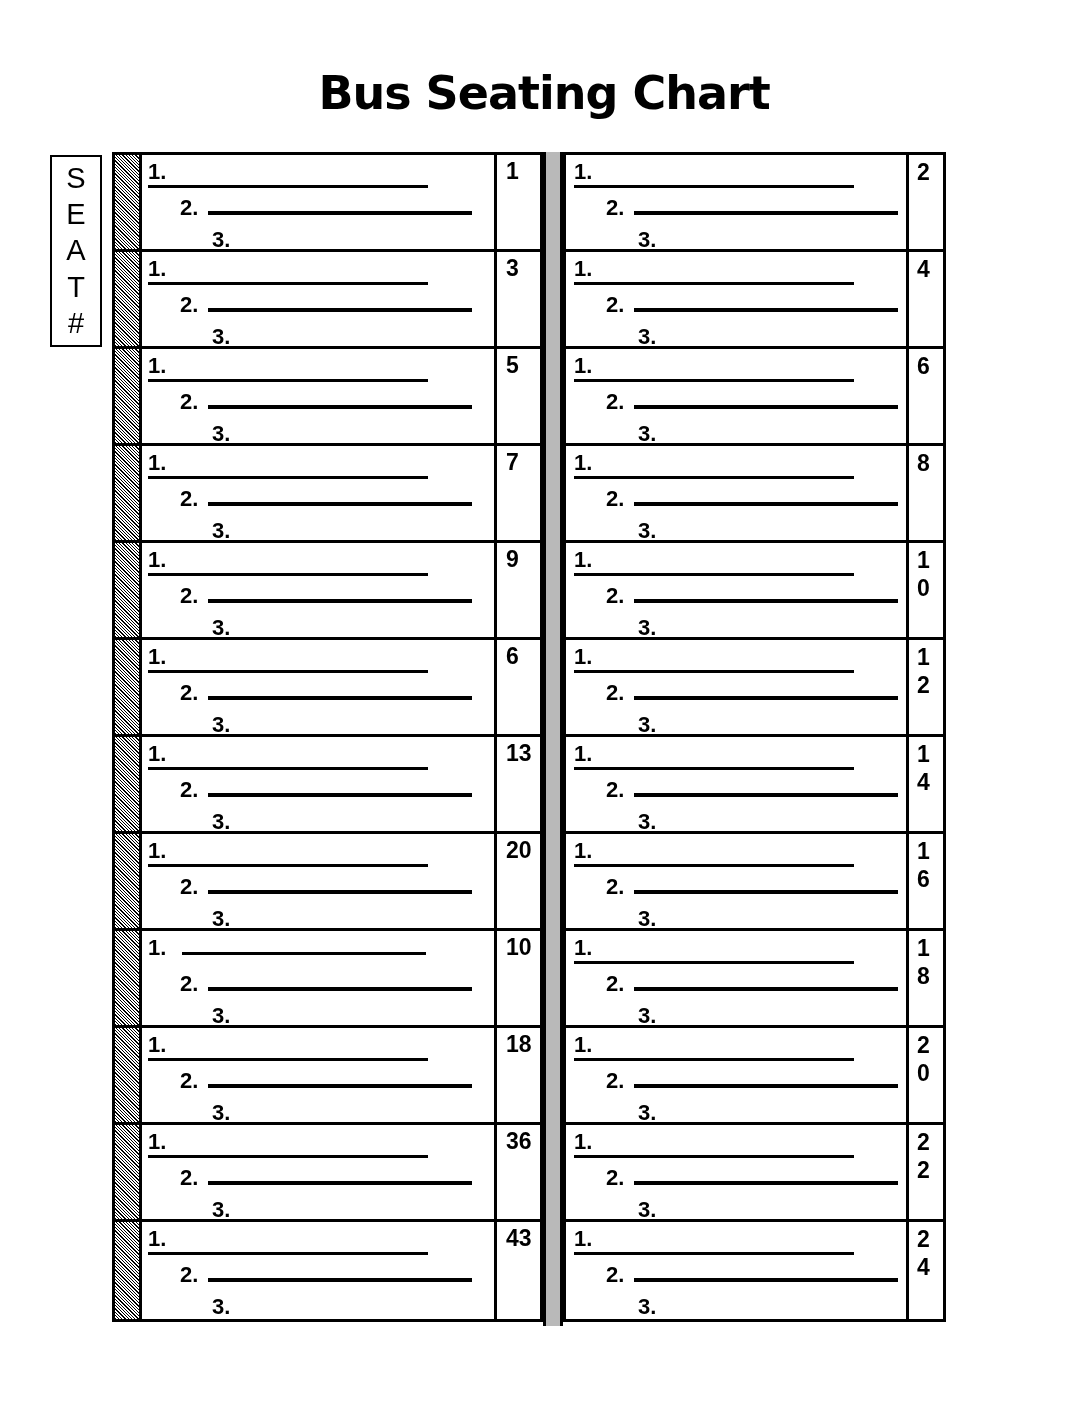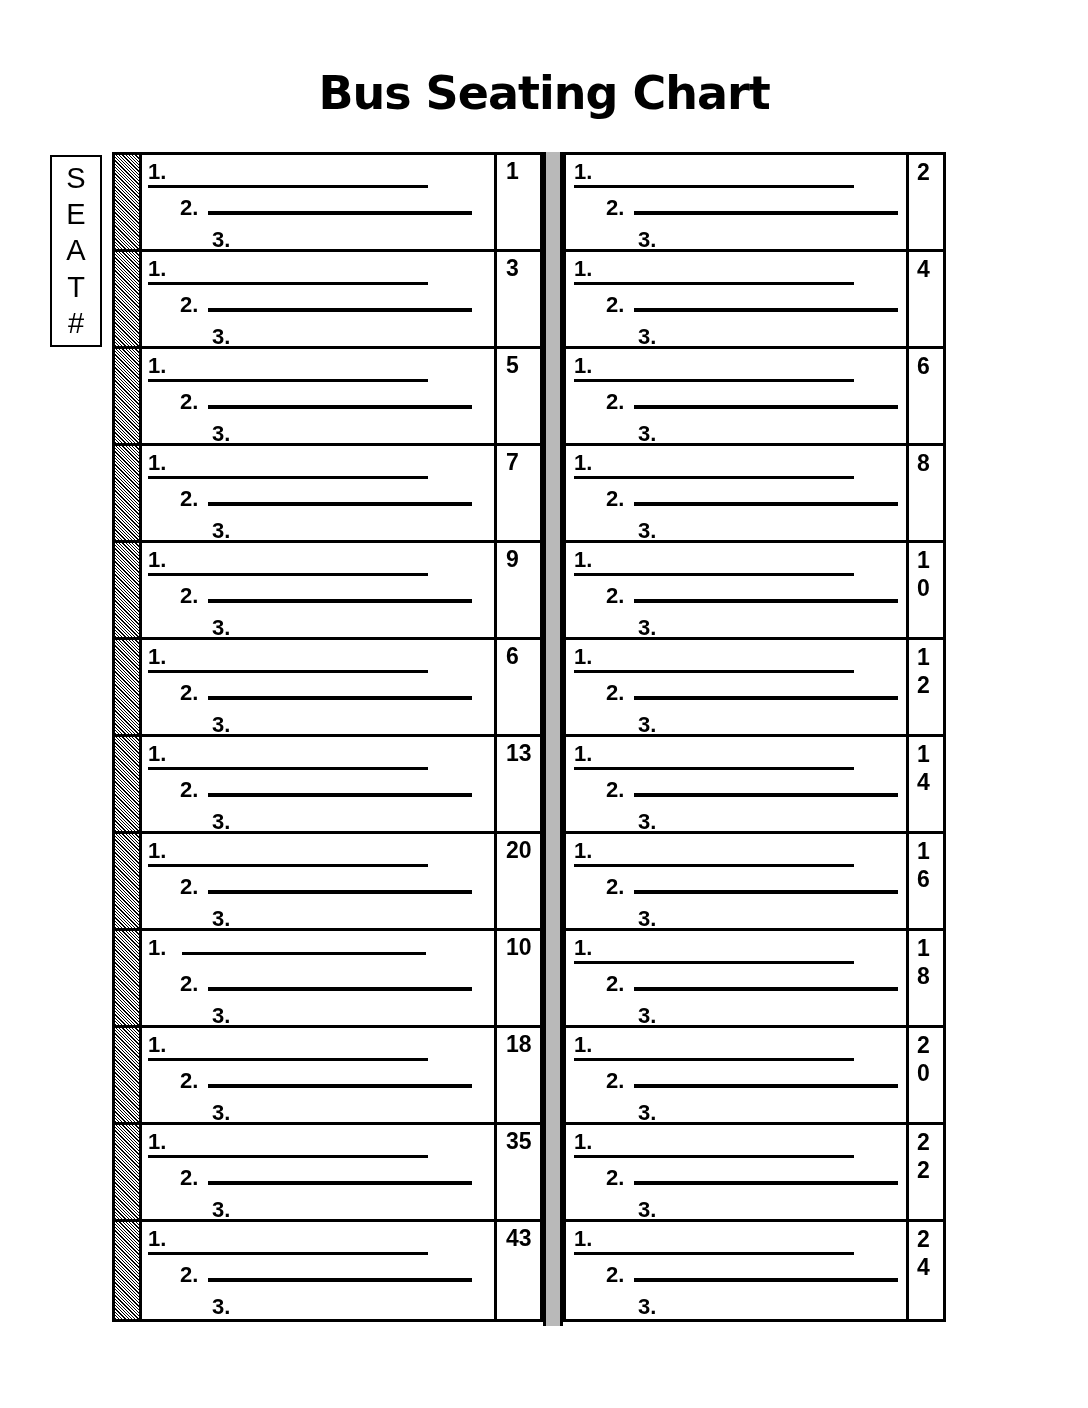--- a/index.html
+++ b/index.html
@@ -155,21 +155,21 @@
           </div>
           <div class="num-cell num-left">18</div>
         </div>
         <div class="trow">
           <div class="hatch-cell"></div>
           <div class="seat-cell left">
             <div class="line l1"><span class="u-wrap"><span class="lbl">1.</span></span></div>
             <div class="line l2"><span class="lbl">2.</span><span class="blank2"></span></div>
             <div class="line l3"><span class="lbl">3.</span></div>
           </div>
-          <div class="num-cell num-left">35</div>
+          <div class="num-cell num-left">36</div>
         </div>
         <div class="trow">
           <div class="hatch-cell"></div>
           <div class="seat-cell left">
             <div class="line l1"><span class="u-wrap"><span class="lbl">1.</span></span></div>
             <div class="line l2"><span class="lbl">2.</span><span class="blank2"></span></div>
             <div class="line l3"><span class="lbl">3.</span></div>
           </div>
           <div class="num-cell num-left">43</div>
         </div>

